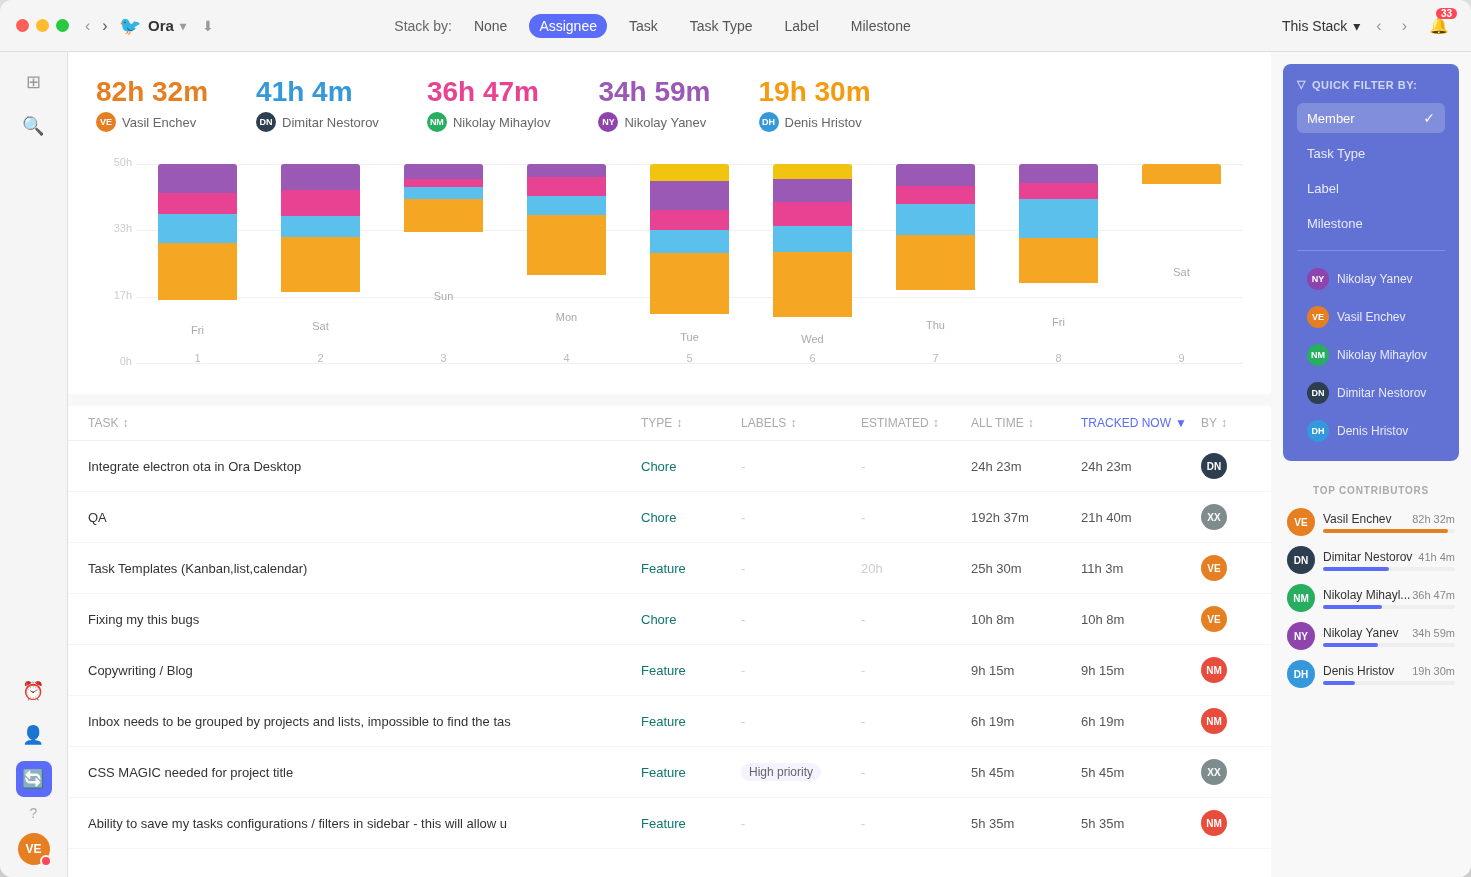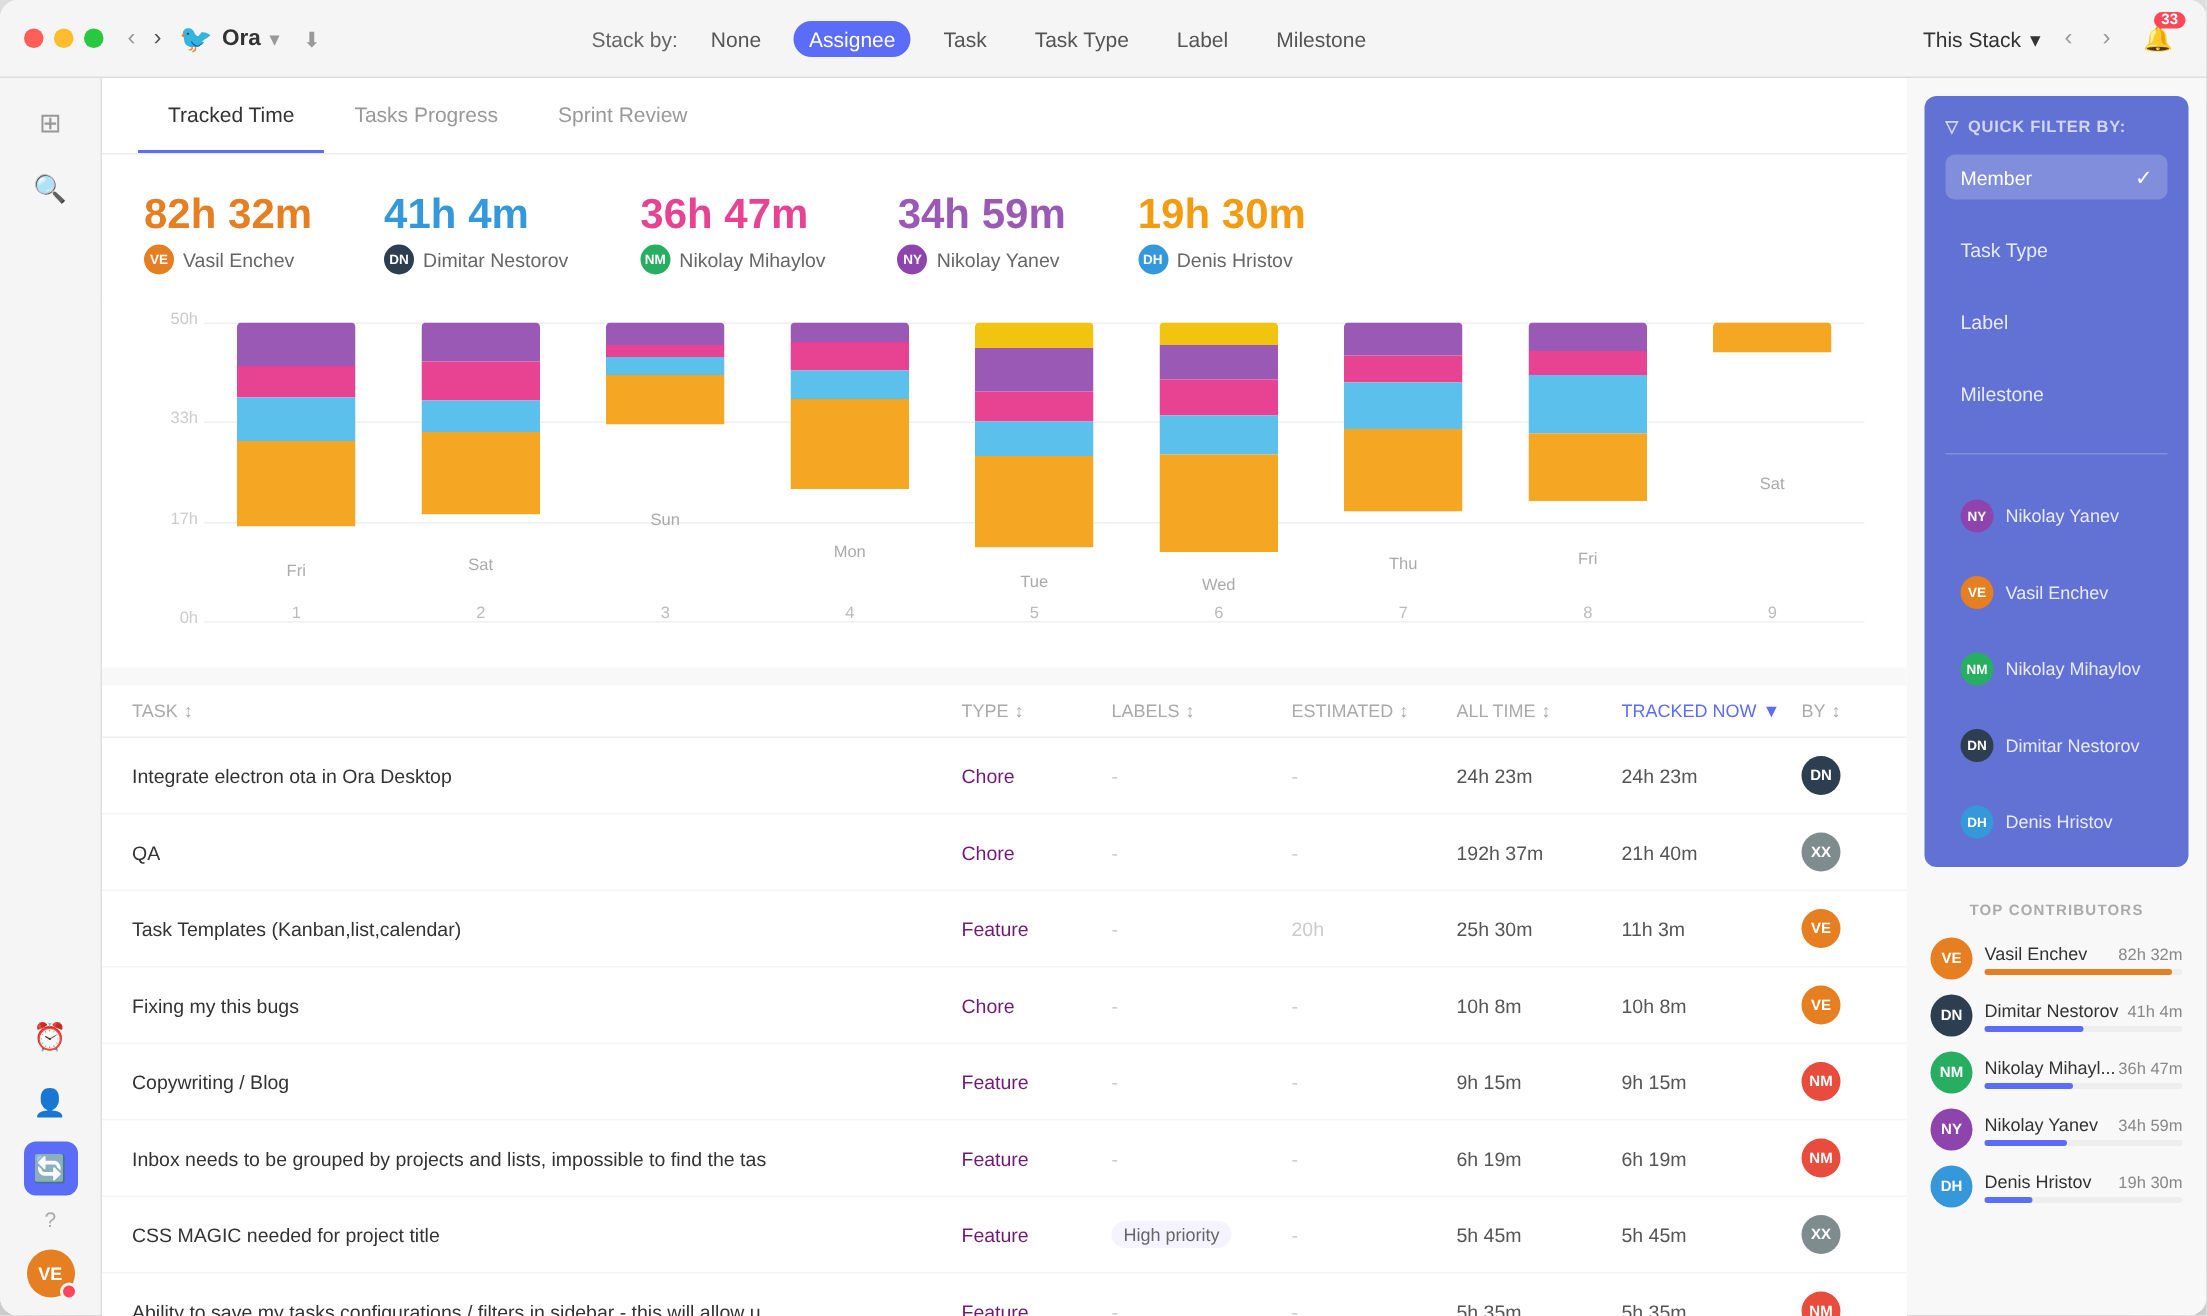--- a/index.html
+++ b/index.html
@@ -307,21 +307,21 @@
     .table-header .col.active { color: #5b6cf8; }
     .table-row {
       display: grid;
       grid-template-columns: 1fr 100px 120px 110px 110px 120px 50px;
       padding: 12px 20px;
       border-bottom: 1px solid #f5f5f5;
       font-size: 13px;
       align-items: center;
     }
     .task-name { color: #333; font-weight: 400; white-space: nowrap; overflow: hidden; text-overflow: ellipsis; padding-right: 8px; }
-    .task-type { color: #701a75; }
+    .task-type { color: #0f766e; }
     .task-label { color: #666; font-size: 12px; background: #f5f3ff; padding: 2px 8px; border-radius: 10px; display: inline-block; }
     .task-dash { color: #ccc; }
     .task-time { color: #555; }
     .task-time-tracked { color: #555; }
     .row-avatar {
       width: 26px; height: 26px; border-radius: 50%;
       display: flex; align-items: center; justify-content: center;
       font-size: 10px; font-weight: 600; color: white;
     }
     
@@ -342,21 +342,21 @@
     .qf-title {
       font-size: 11px;
       font-weight: 600;
       letter-spacing: 0.5px;
       color: rgba(255,255,255,0.7);
       display: flex;
       align-items: center;
       gap: 6px;
       margin-bottom: 12px;
     }
-    .qf-items { display: flex; flex-direction: column; gap: 19px; }
+    .qf-items { display: flex; flex-direction: column; gap: 6px; }
     .qf-item {
       padding: 7px 10px;
       border-radius: 6px;
       font-size: 13px;
       color: rgba(255,255,255,0.85);
       cursor: pointer;
       display: flex;
       align-items: center;
       justify-content: space-between;
     }
@@ -480,25 +480,20 @@
         <span style="color:#aaa;font-size:14px;">?</span>
         <div class="avatar-sm">
           VE
           <div class="badge"></div>
         </div>
       </div>
     </div>
 
     <div class="content">
 
-      <div class="tabs">
-        <div class="tab active">Tracked Time</div>
-        <div class="tab">Tasks Progress</div>
-        <div class="tab">Sprint Review</div>
-      </div>
 
       <div class="stats-row">
         <div class="stat-item">
           <span class="stat-value" style="color:#e67e22;">82h 32m</span>
           <div class="stat-user">
             <div class="stat-avatar" style="background:#e67e22;">VE</div>
             <span>Vasil Enchev</span>
           </div>
         </div>
         <div class="stat-item">

